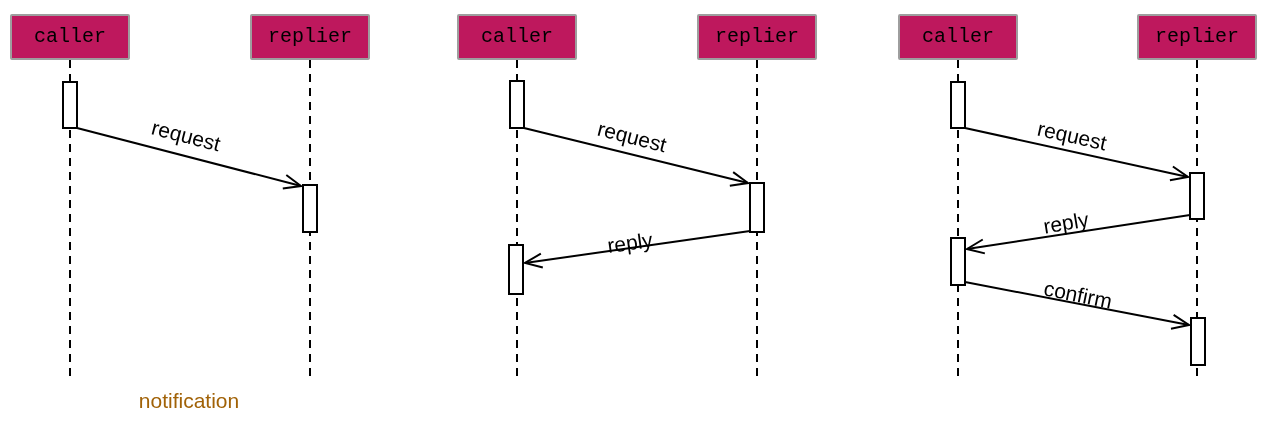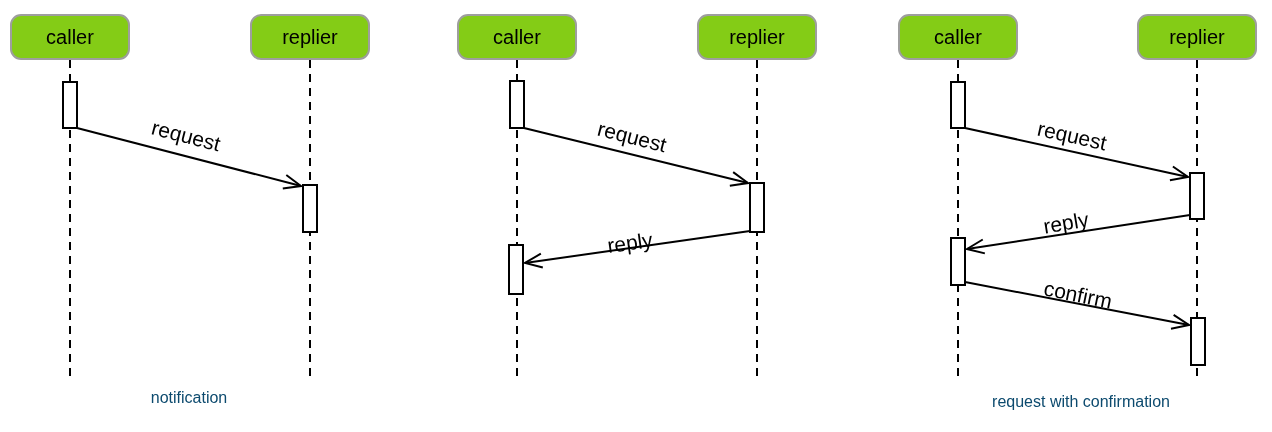--- a/index.html
+++ b/index.html
@@ -20,26 +20,27 @@
     top: 0;
     width: 424px;
     height: 432px;
   }
   .participant {
     position: absolute;
     top: 14px;
     width: 120px;
     height: 46px;
     box-sizing: border-box;
-    background: #84cc16;
+    background: #be185d;
     border: 2px solid #9e9e9e;
-    border-radius: 11px;
+    border-radius: 2px;
     display: flex;
     align-items: center;
     justify-content: center;
+    font-family: Liberation Mono, monospace;
   }
   .participant-label {
     font-size: 20px;
     color: #000000;
     line-height: 1;
   }
   .layer {
     position: absolute;
     left: 0;
     top: 0;
@@ -61,22 +62,22 @@
   }
   .msg-label {
     position: absolute;
     font-size: 21px;
     color: #000000;
     white-space: nowrap;
   }
   .caption {
     position: absolute;
     transform: translateX(-50%);
-    font-size: 16px;
-    color: #0c4a6e;
+    font-size: 21px;
+    color: #a16207;
     white-space: nowrap;
   }
 </style>
 </head>
 <body>
 
 <div class="stage">
 
   <div class="panel" style="left:0px">
     <div class="participant" style="left:10px">
@@ -145,16 +146,15 @@
       <rect class="activation" x="342" y="173" width="14" height="46"></rect>
       <rect class="activation" x="103" y="238" width="14" height="47"></rect>
       <rect class="activation" x="343" y="318" width="14" height="47"></rect>
       <line class="msg" x1="117" y1="128" x2="340" y2="177" marker-end="url(#ah3)"></line>
       <line class="msg" x1="342" y1="215" x2="119" y2="249" marker-end="url(#ah3)"></line>
       <line class="msg" x1="117" y1="282" x2="341" y2="325" marker-end="url(#ah3)"></line>
     </svg>
     <div class="msg-label" style="left:224px; top:136px; transform:translate(-50%,-50%) rotate(12.6deg)">request</div>
     <div class="msg-label" style="left:218px; top:223px; transform:translate(-50%,-50%) rotate(-9.5deg)">reply</div>
     <div class="msg-label" style="left:230px; top:295px; transform:translate(-50%,-50%) rotate(11.6deg)">confirm</div>
-    <div class="caption" style="left:233px; top:393px">request with confirmation</div>
   </div>
 
 </div>
 
 </body></html>

